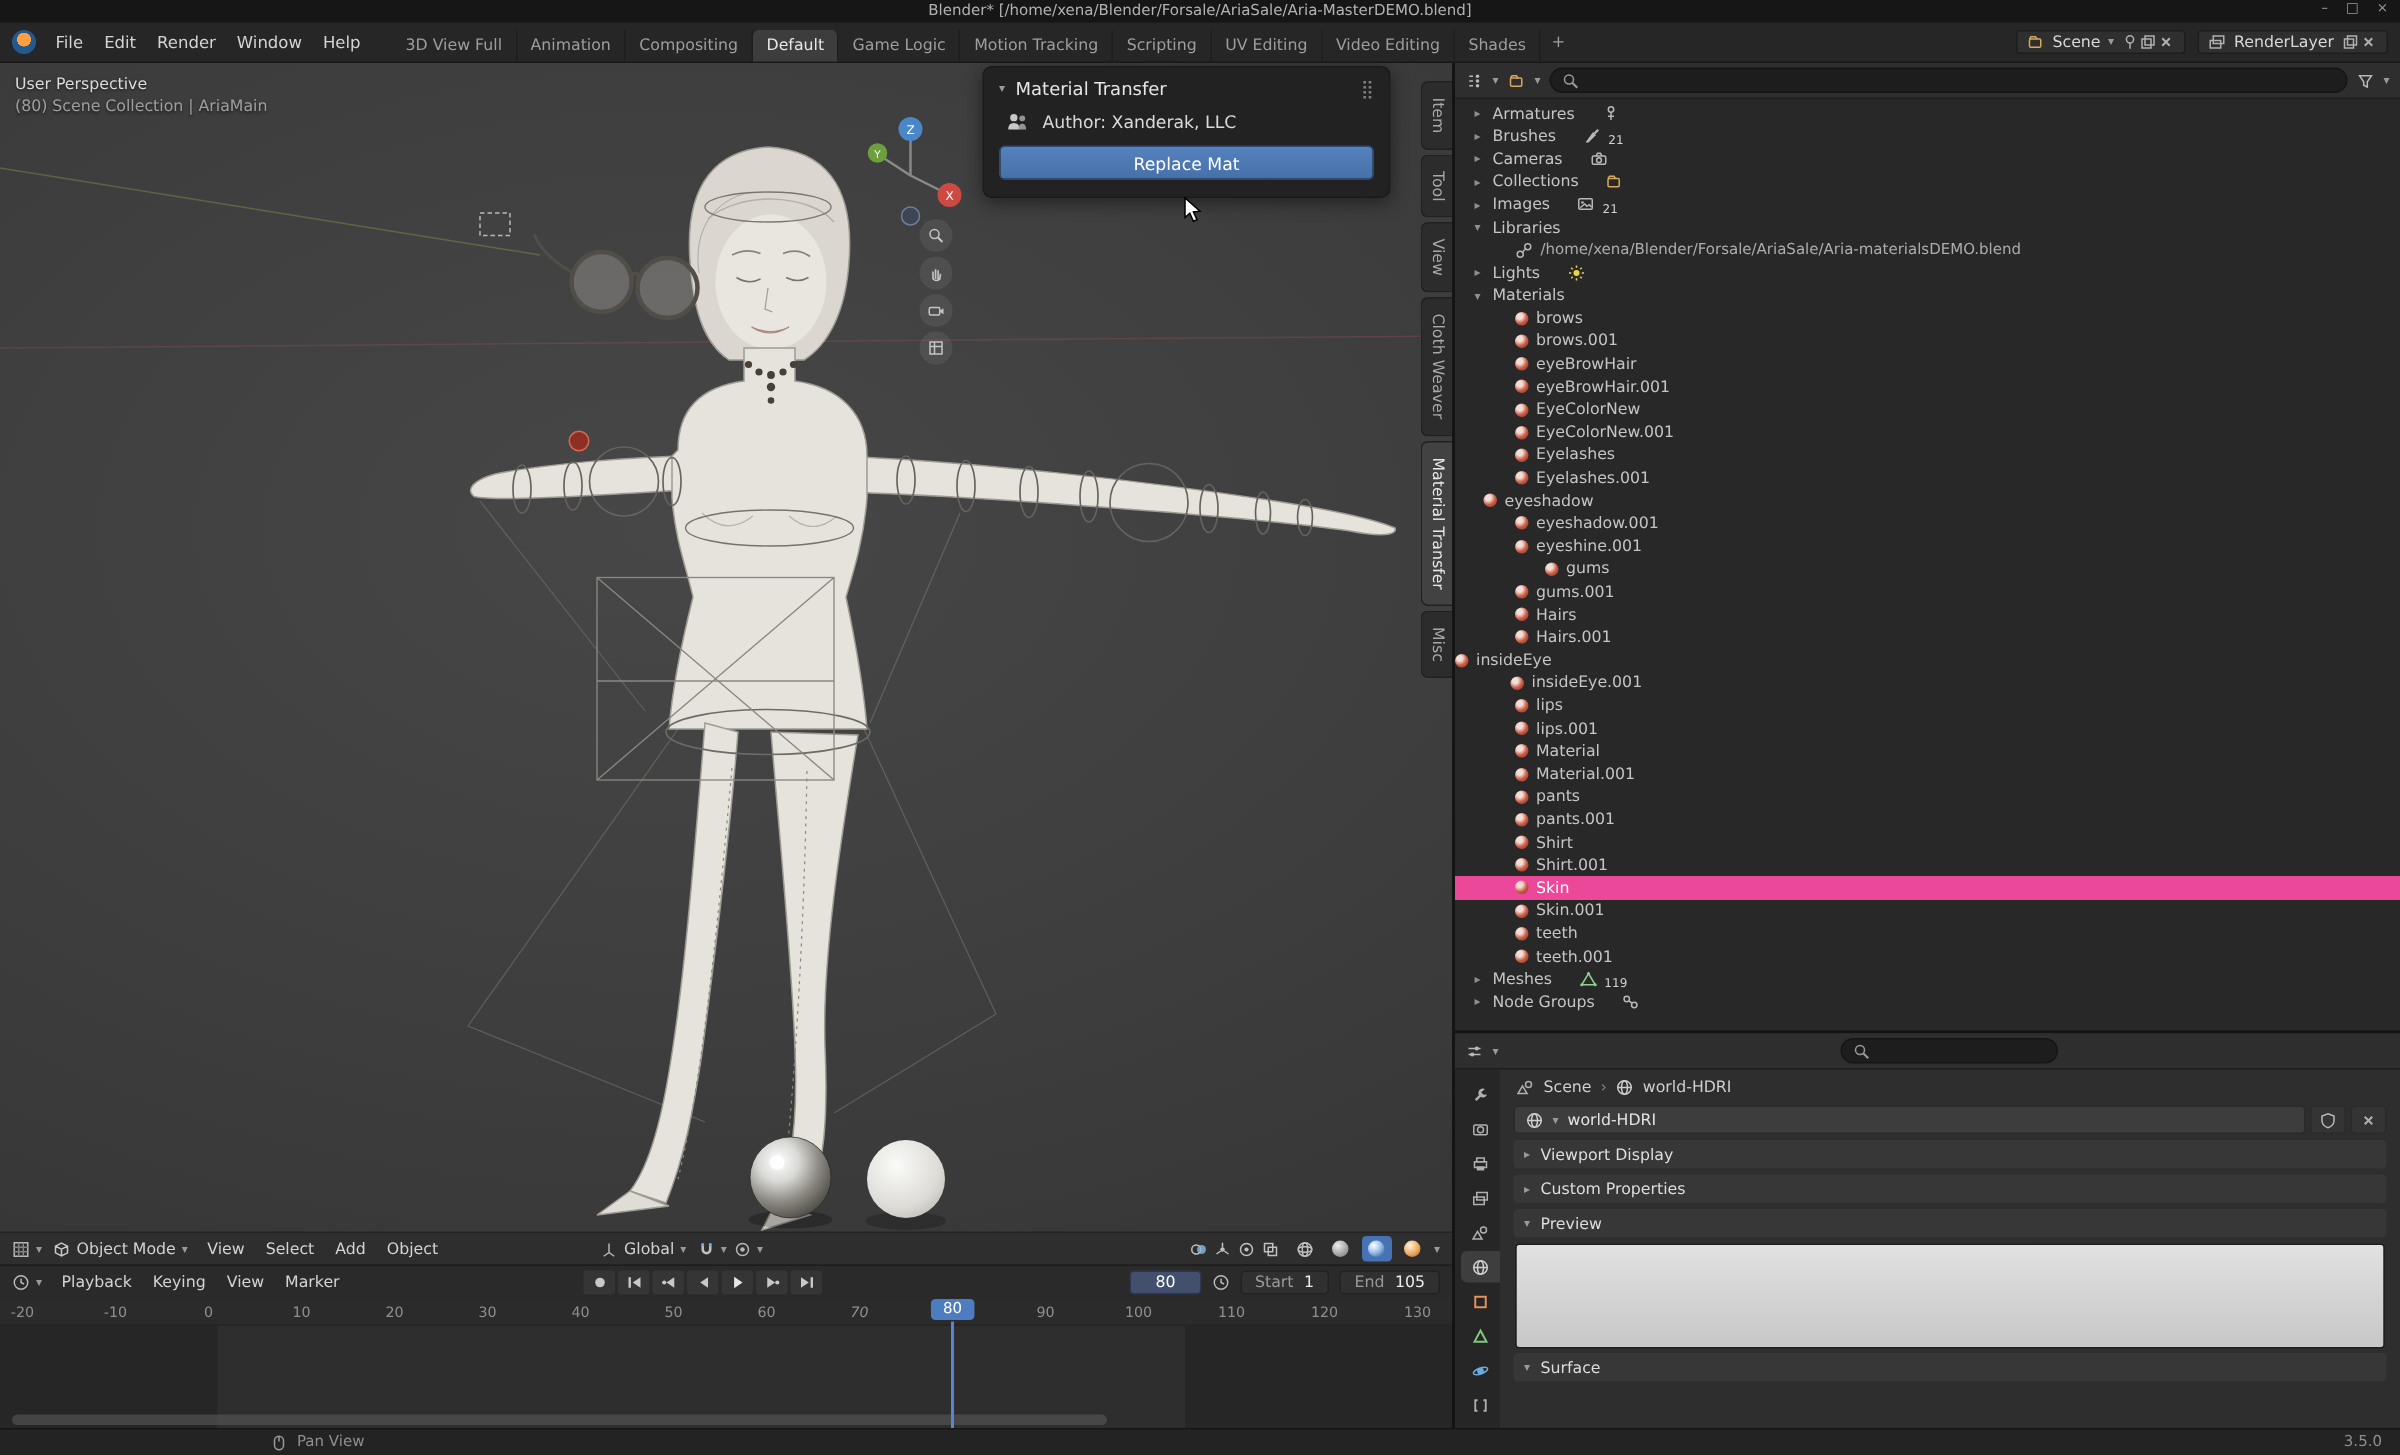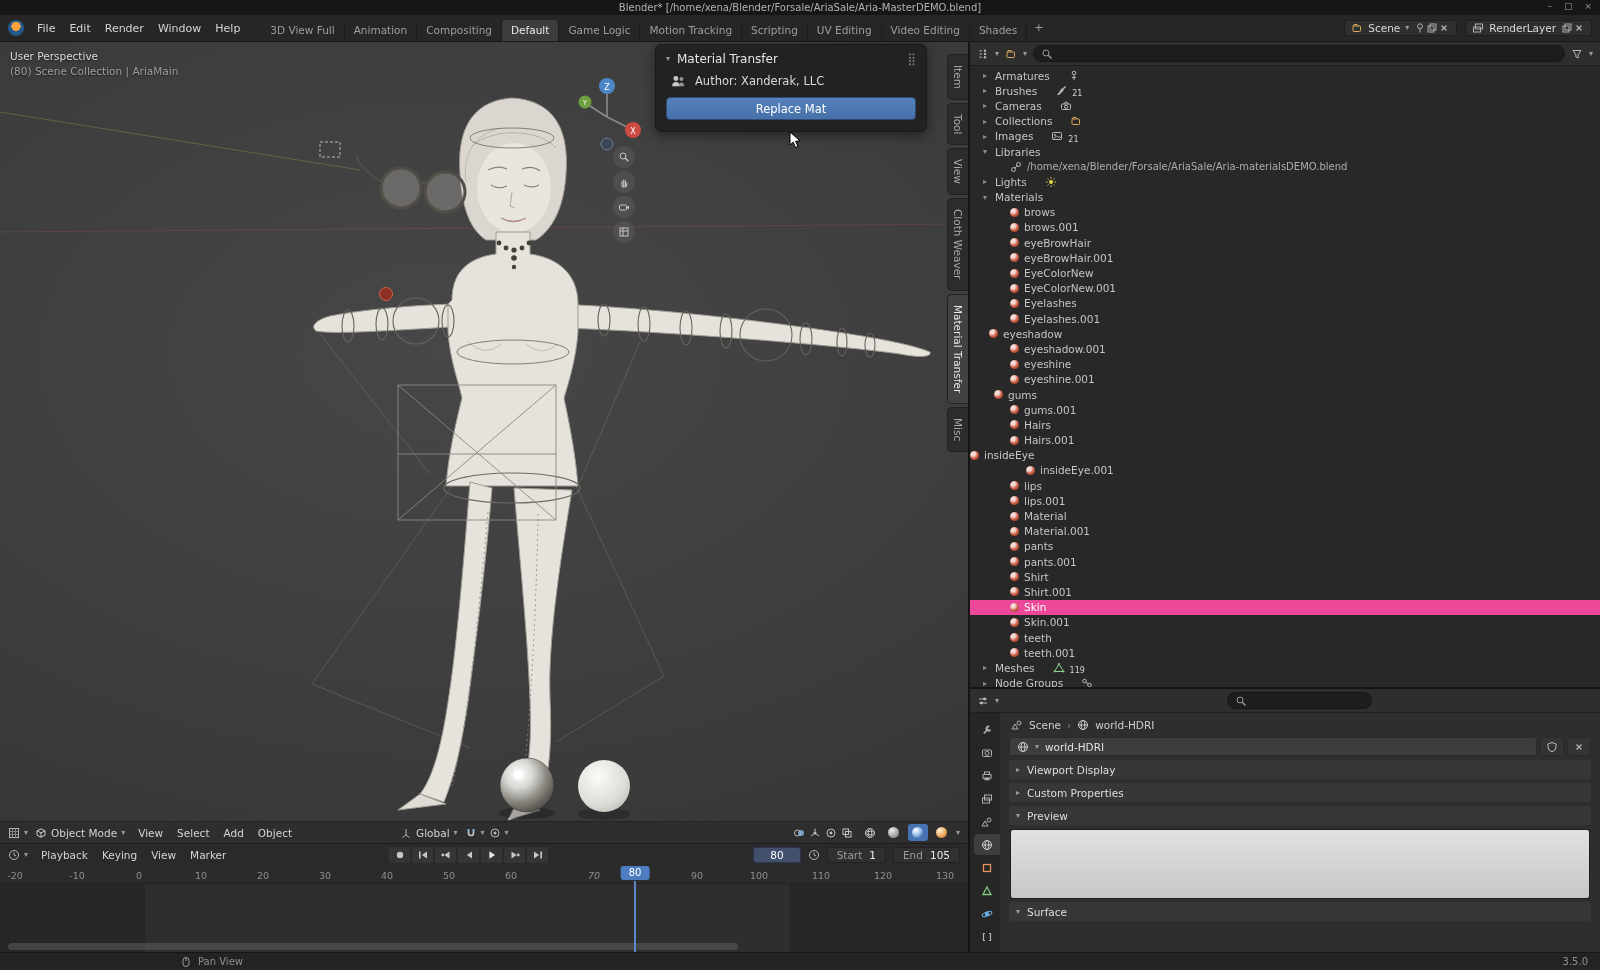--- a/index.html
+++ b/index.html
@@ -577,21 +577,21 @@
         <div class="tl-ruler" id="tl-ruler">
             <span class="tick" style="left: 15px;">-20</span>
             <span class="tick" style="left: 77px;">-10</span>
             <span class="tick" style="left: 139px;">0</span>
             <span class="tick" style="left: 201px;">10</span>
             <span class="tick" style="left: 263px;">20</span>
             <span class="tick" style="left: 325px;">30</span>
             <span class="tick" style="left: 387px;">40</span>
             <span class="tick" style="left: 449px;">50</span>
             <span class="tick" style="left: 511px;">60</span>
-            <span class="tick" style="left: 594px; font-style: italic;">70</span>
+            <span class="tick" style="left: 573px; font-style: italic;">70</span>
             <span class="tick" style="left: 635px;">80</span>
             <span class="tick" style="left: 697px;">90</span>
             <span class="tick" style="left: 759px;">100</span>
             <span class="tick" style="left: 821px;">110</span>
             <span class="tick" style="left: 883px;">120</span>
             <span class="tick" style="left: 945px;">130</span>
           </div>
         <div class="tl-tracks">
           <div class="dim" id="dim-left" style="left: 0px; width: 145px;"></div>
           <div class="dim" id="dim-right" style="left: 790px; right: 0px;"></div>
@@ -765,47 +765,43 @@
             <div class="ol-row" style="padding-left: 19px;">
               <span class="mat-ball"></span>
               <span class="ol-label">eyeshadow</span>
             </div>
             <div class="ol-row" style="padding-left: 40px;">
               <span class="mat-ball"></span>
               <span class="ol-label">eyeshadow.001</span>
             </div>
             <div class="ol-row" style="padding-left: 40px;">
               <span class="mat-ball"></span>
-              <span class="ol-label">eyeshine</span>
-            </div>
-            <div class="ol-row" style="padding-left: 40px;">
-              <span class="mat-ball"></span>
               <span class="ol-label">eyeshine.001</span>
             </div>
-            <div class="ol-row" style="padding-left: 24px;">
+            <div class="ol-row" style="padding-left: 48px; margin-left: 12px;">
               <span class="mat-ball"></span>
               <span class="ol-label">gums</span>
             </div>
             <div class="ol-row" style="padding-left: 40px;">
               <span class="mat-ball"></span>
               <span class="ol-label">gums.001</span>
             </div>
             <div class="ol-row" style="padding-left: 40px;">
               <span class="mat-ball"></span>
               <span class="ol-label">Hairs</span>
             </div>
             <div class="ol-row" style="padding-left: 40px;">
               <span class="mat-ball"></span>
               <span class="ol-label">Hairs.001</span>
             </div>
             <div class="ol-row" style="">
               <span class="mat-ball"></span>
               <span class="ol-label">insideEye</span>
             </div>
-            <div class="ol-row" style="padding-left: 56px;">
+            <div class="ol-row" style="padding-left: 37px;">
               <span class="mat-ball"></span>
               <span class="ol-label">insideEye.001</span>
             </div>
             <div class="ol-row" style="padding-left: 40px;">
               <span class="mat-ball"></span>
               <span class="ol-label">lips</span>
             </div>
             <div class="ol-row" style="padding-left: 40px;">
               <span class="mat-ball"></span>
               <span class="ol-label">lips.001</span>

